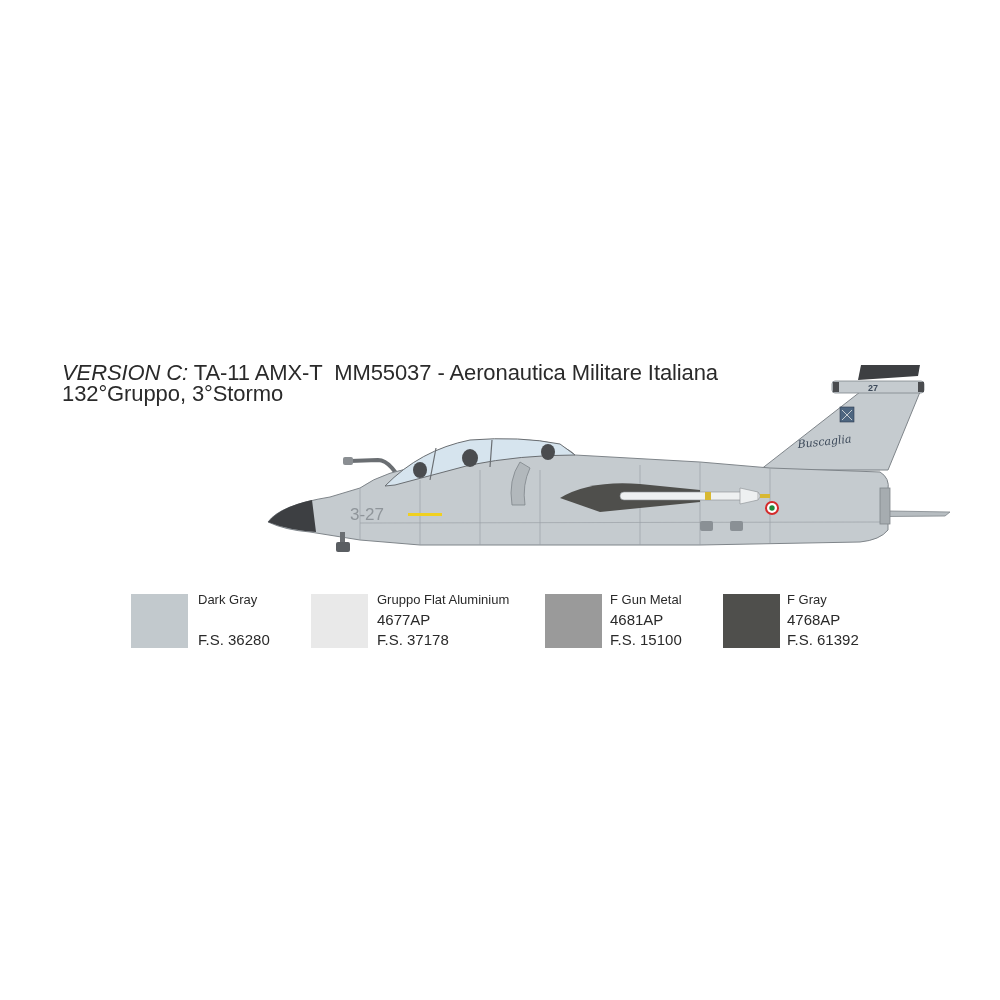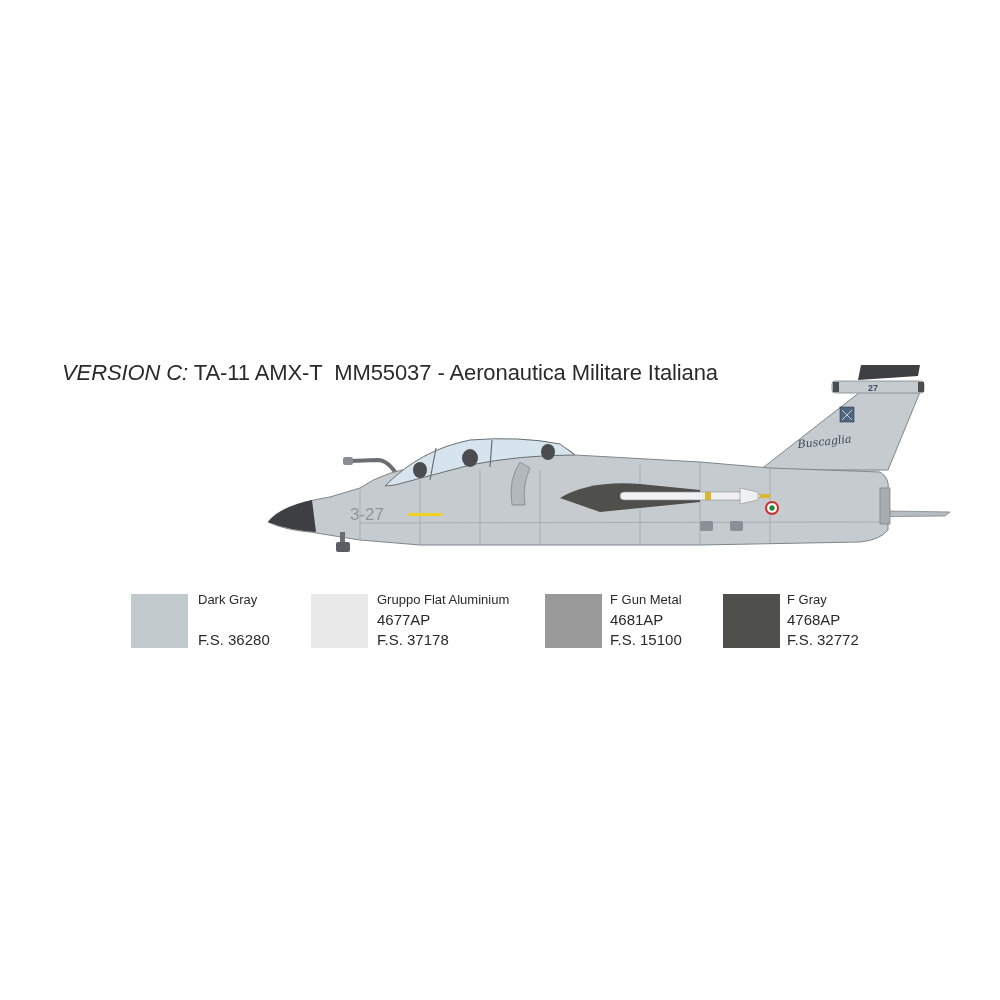--- a/index.html
+++ b/index.html
@@ -15,20 +15,21 @@
     .swatch-text { position: absolute; top: 0; font-size: 15px; line-height: 20px; white-space: nowrap; }
     .swatch-text span { display: block; }
     .swatch-text .name { font-size: 13px; }
     .swatch-text .gap { height: 20px; }
   </style>
 </head>
 <body>
 
 <div class="caption">
   <span class="line"><span class="ver">VERSION C:</span><span> TA-11 AMX-T  MM55037 - Aeronautica Militare Italiana</span></span>
+  <span class="line">132°Gruppo, 3°Stormo</span>
 </div>
 
 <svg class="aircraft" viewBox="260 360 700 200" xmlns="http://www.w3.org/2000/svg">
 
   <g>
     <path d="M350 461 L378 460 Q385 460 392 468 L400 478" fill="none" stroke="#6a6e72" stroke-width="4" stroke-linecap="round"></path>
     <rect x="343" y="457" width="10" height="8" rx="2" fill="#8a8e92"></rect>
   </g>
 
   <path d="M830 510 L950 512 L945 516 L830 517 Z" fill="#b7bdc1" stroke="#7f858a" stroke-width="0.8"></path>
@@ -116,16 +117,16 @@
       <span class="name">F Gun Metal</span>
       <span>4681AP</span>
       <span>F.S. 15100</span>
     </div>
   </div>
   <div class="swatch-group" style="left:723px;">
     <div class="swatch" style="background:#4f4f4c;"></div>
     <div class="swatch-text" style="left:64px;">
       <span class="name">F Gray</span>
       <span>4768AP</span>
-      <span>F.S. 32772</span>
+      <span>F.S. 61392</span>
     </div>
   </div>
 </div>
 
 </body></html>

